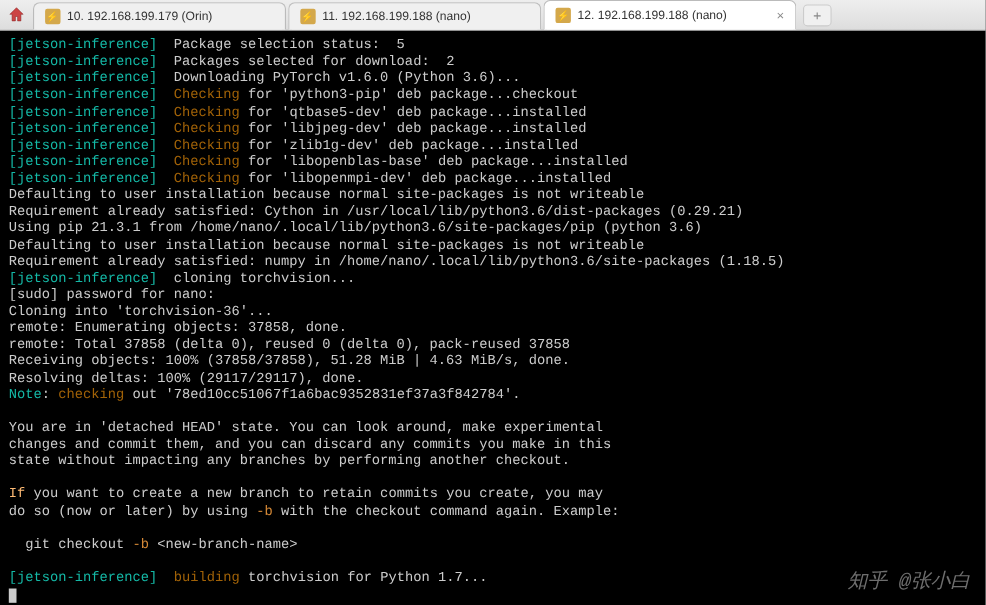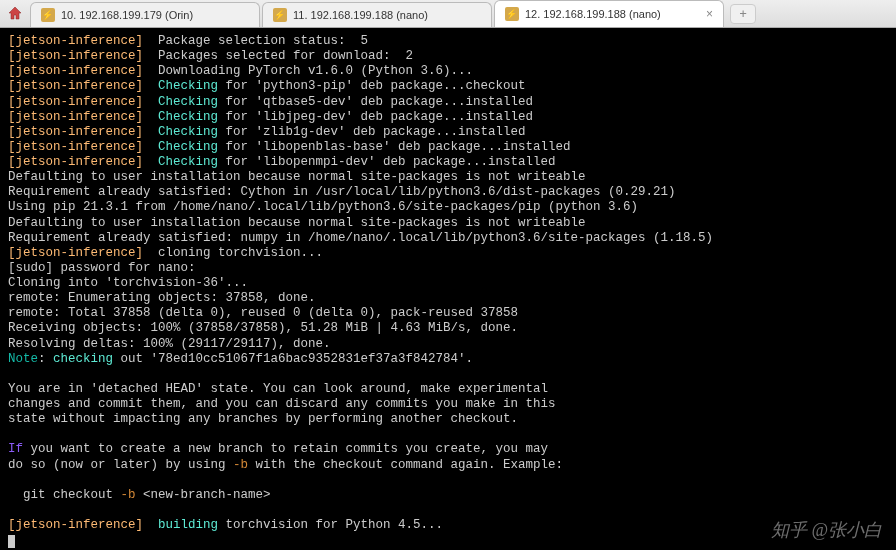--- a/index.html
+++ b/index.html
@@ -86,30 +86,30 @@
       background: #000;
       color: #ccc;
       padding: 6px 8px;
       font-family: 'Courier New', monospace;
       font-size: 12.5px;
       line-height: 1.21;
       white-space: pre;
       overflow: hidden;
       position: relative;
     }
-    .c-green { color: #fdba74; }
-    .c-cyanish { color: #5eead4; }
+    .c-green { color: #14b8a6; }
+    .c-cyanish { color: #a16207; }
     .c-yellow { color: #14b8a6; }
-    .c-magenta { color: #8b5cf6; }
+    .c-magenta { color: #fdba74; }
     .c-orange { color: #d48836; }
     .watermark {
       position: absolute;
       bottom: 8px;
       right: 14px;
-      font-family: Liberation Serif, serif;
+      font-family: Liberation Mono, monospace;
       font-size: 18px;
       font-style: italic;
       color: rgba(200,200,200,0.55);
     }
     .cursor {
       display: inline-block;
       width: 7px;
       height: 13px;
       background: #ccc;
       vertical-align: bottom;
@@ -165,16 +165,16 @@
 
 <span>You are in 'detached HEAD' state. You can look around, make experimental</span>
 <span>changes and commit them, and you can discard any commits you make in this</span>
 <span>state without impacting any branches by performing another checkout.</span>
 
 <span class="c-magenta">If</span><span> you want to create a new branch to retain commits you create, you may</span>
 <span>do so (now or later) by using </span><span class="c-orange">-b</span><span> with the checkout command again. Example:</span>
 
 <span>  git checkout </span><span class="c-orange">-b</span><span> &lt;new-branch-name&gt;</span>
 
-<span class="c-green">[jetson-inference]</span>  <span class="c-cyanish">building</span><span> torchvision for Python 4.5...</span>
+<span class="c-green">[jetson-inference]</span>  <span class="c-cyanish">building</span><span> torchvision for Python 1.7...</span>
 <span class="cursor"></span>
 <div class="watermark">知乎 @张小白</div>
 </div>
 
 </body></html>

